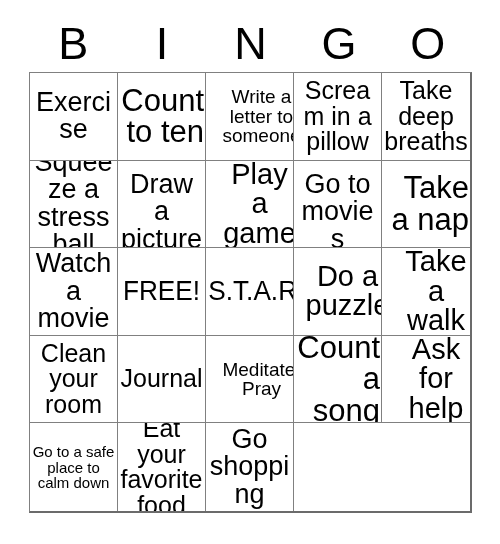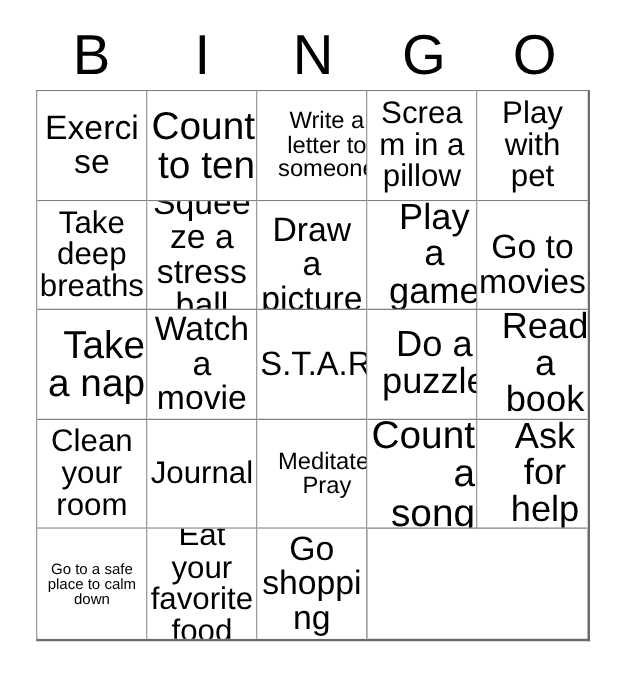--- a/index.html
+++ b/index.html
@@ -86,21 +86,21 @@
     color: #000000;
   }
 
   
   .fs-xxl .cell-text { font-size: 31px; text-align: right; }
   .fs-xl  .cell-text { font-size: 29px; margin-left: 20px; }
   .fs-lg  .cell-text { font-size: 27px; margin-top: 16px; }
   .fs-md  .cell-text { font-size: 25px; }
   .fs-sm  .cell-text { font-size: 27px; }
   .fs-xs  .cell-text { font-size: 19px; margin-left: 24px; }
-  .fs-xxs .cell-text { font-size: 12px; }
+  .fs-xxs .cell-text { font-size: 15px; }
 
   .fs-fit .cell-text {
     font-size: 27px;
     white-space: nowrap;
     transform: scaleX(0.97);
   }
 </style>
 </head>
 <body>
 
@@ -121,23 +121,20 @@
       <div class="cell fs-xxl">
         <span class="cell-text">Count to ten</span>
       </div>
       <div class="cell fs-xs">
         <span class="cell-text">Write a letter to someone</span>
       </div>
       <div class="cell fs-md">
         <span class="cell-text">Scream in a pillow</span>
       </div>
       <div class="cell fs-md">
-        <span class="cell-text">Play with pet</span>
-      </div>
-      <div class="cell fs-md">
         <span class="cell-text">Take deep breaths</span>
       </div>
       <div class="cell fs-sm">
         <span class="cell-text">Squeeze a stress ball</span>
       </div>
       <div class="cell fs-lg">
         <span class="cell-text">Draw a picture</span>
       </div>
       <div class="cell fs-xl">
         <span class="cell-text">Play a game</span>
@@ -145,27 +142,30 @@
       <div class="cell fs-lg">
         <span class="cell-text">Go to movies</span>
       </div>
       <div class="cell fs-xxl">
         <span class="cell-text">Take a nap</span>
       </div>
       <div class="cell fs-sm">
         <span class="cell-text">Watch a movie</span>
       </div>
       <div class="cell fs-fit">
+        <span class="cell-text">FREE!</span>
+      </div>
+      <div class="cell fs-fit">
         <span class="cell-text">S.T.A.R</span>
       </div>
       <div class="cell fs-xl">
         <span class="cell-text">Do a puzzle</span>
       </div>
       <div class="cell fs-xl">
-        <span class="cell-text">Read a book</span>
+        <span class="cell-text">Take a walk</span>
       </div>
       <div class="cell fs-md">
         <span class="cell-text">Clean your room</span>
       </div>
       <div class="cell fs-md">
         <span class="cell-text">Journal</span>
       </div>
       <div class="cell fs-xs">
         <span class="cell-text">Meditate/ Pray</span>
       </div>

